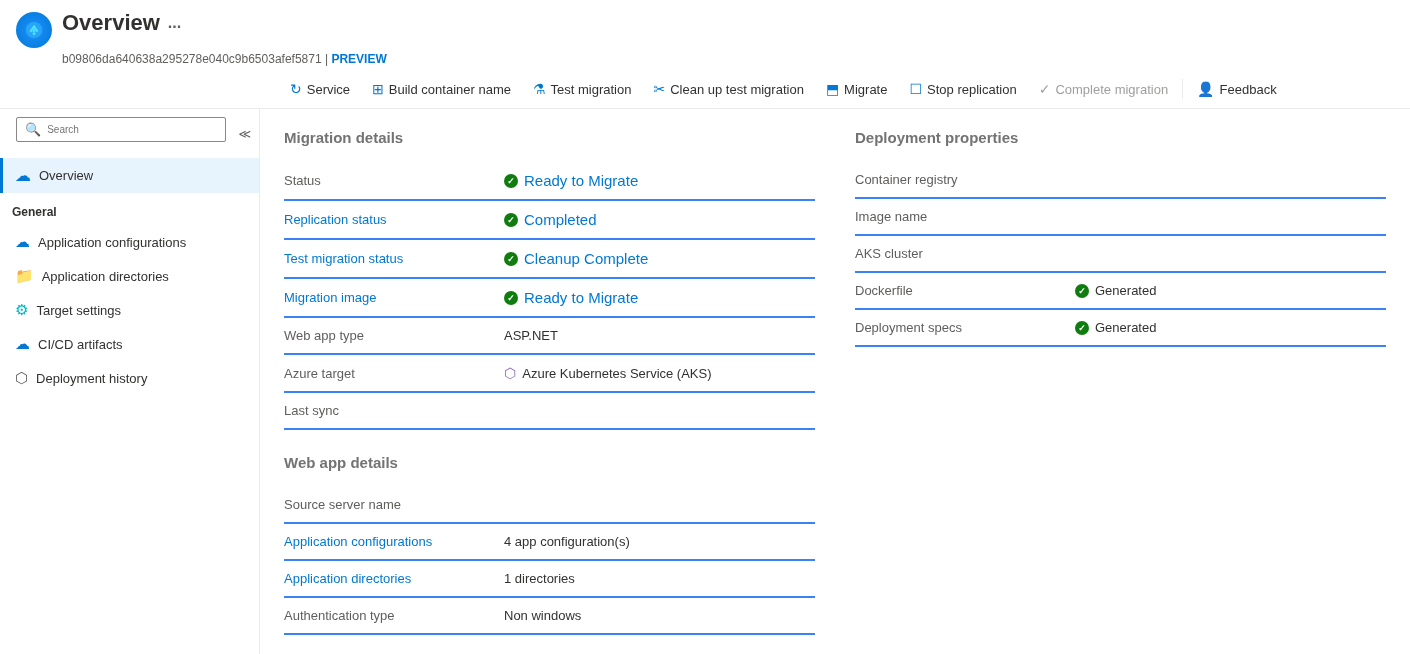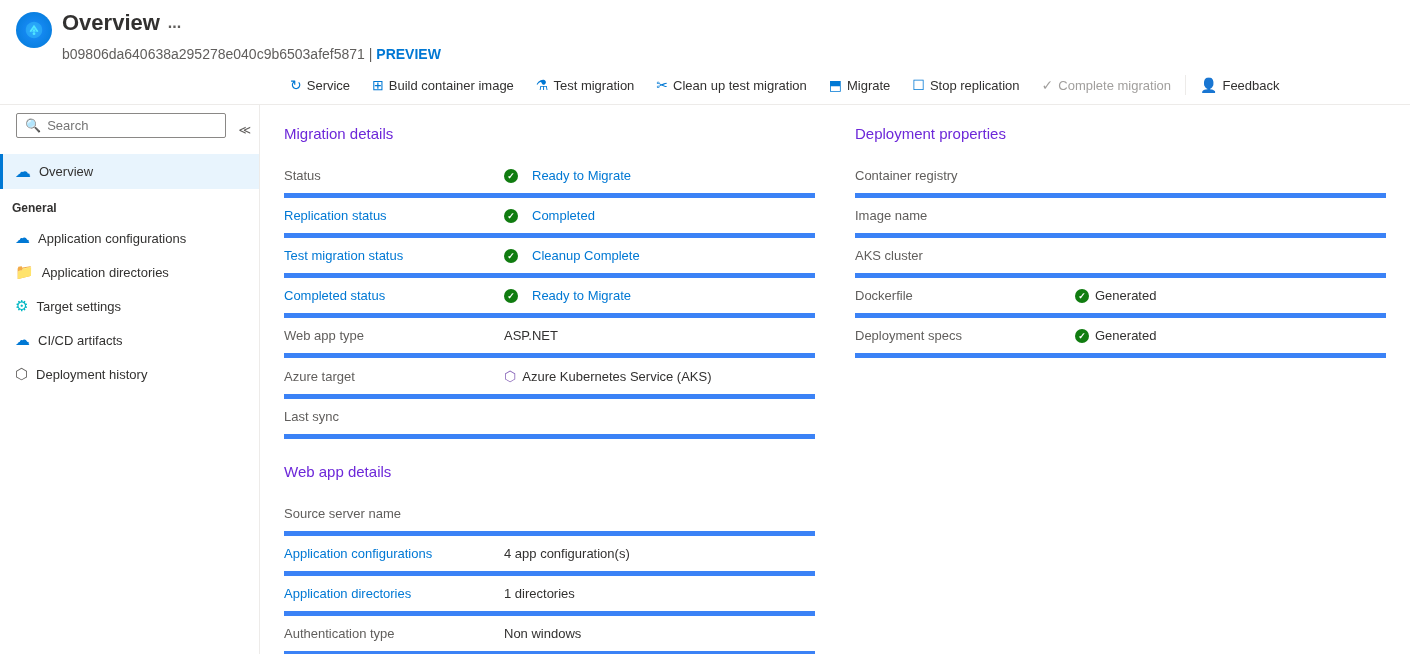--- a/index.html
+++ b/index.html
@@ -7,58 +7,58 @@
 
     .app-container { display: flex; flex-direction: column; height: 654px; width: 1410px; }
 
     
     .header { padding: 10px 16px 4px 16px; display: flex; align-items: flex-start; gap: 10px; }
     .header-icon { width: 36px; height: 36px; background: radial-gradient(circle, #1E90FF, #0078d4); border-radius: 50%; display: flex; align-items: center; justify-content: center; flex-shrink: 0; margin-top: 2px; }
     .header-icon svg { width: 22px; height: 22px; }
     .header-text { display: flex; flex-direction: column; }
     .header-title { font-size: 22px; font-weight: 600; color: #323130; display: flex; align-items: center; gap: 8px; }
     .header-title .ellipsis { font-size: 16px; color: #605e5c; cursor: pointer; }
-    .header-subtitle { font-size: 14px; color: #605e5c; margin-top: 10px; }
+    .header-subtitle { font-size: 12px; color: #605e5c; margin-top: 16px; }
     .header-subtitle span.preview { color: #0078d4; }
 
     
     .toolbar { display: flex; align-items: center; padding: 6px 16px 6px 280px; border-bottom: 1px solid #edebe9; gap: 2px; flex-wrap: nowrap; overflow: hidden; }
     .toolbar-btn { display: flex; align-items: center; gap: 5px; padding: 5px 10px; border: none; background: transparent; cursor: pointer; color: #323130; font-size: 13px; border-radius: 2px; white-space: nowrap; }
     .toolbar-btn .btn-icon { font-size: 14px; color: #0078d4; }
     .toolbar-btn.disabled { color: #a19f9d; cursor: default; }
     .toolbar-btn.disabled .btn-icon { color: #a19f9d; }
     .toolbar-separator { width: 1px; height: 20px; background: #edebe9; margin: 0 2px; }
 
     
     .main { display: flex; flex: 1; overflow: hidden; }
 
     
     .sidebar { width: 260px; border-right: 1px solid #edebe9; display: flex; flex-direction: column; padding-top: 8px; flex-shrink: 0; background: #fff; }
     .search-box { display: flex; align-items: center; margin: 0 8px 8px 8px; border: 1px solid #8a8886; padding: 4px 8px; gap: 6px; border-radius: 2px; }
-    .search-box input { border: none; outline: none; font-size: 13px; width: 100%; color: #323130; }
+    .search-box input { border: none; outline: none; font-size: 10px; width: 100%; color: #323130; }
     .search-icon { color: #605e5c; font-size: 13px; }
     .collapse-btn { background: none; border: none; cursor: pointer; color: #605e5c; font-size: 12px; margin-left: 4px; }
 
     .sidebar-item-active { display: flex; align-items: center; gap: 8px; padding: 8px 12px; background: #e8f4fd; cursor: pointer; border-left: 3px solid #0078d4; }
     .sidebar-item { display: flex; align-items: center; gap: 8px; padding: 8px 12px; cursor: pointer; border-left: 3px solid transparent; }
     .sidebar-item-label { color: #323130; font-size: 13px; }
     .sidebar-item-label-active { color: #323130; font-size: 13px; font-weight: 400; }
     .sidebar-group-label { padding: 12px 12px 6px 12px; font-size: 12px; font-weight: 600; color: #323130; }
 
     
     .content { flex: 1; overflow-y: auto; padding: 20px 24px; }
     .content-grid { display: grid; grid-template-columns: 1fr 1fr; gap: 0 40px; }
 
-    .section-title { font-size: 15px; font-weight: 400; color: #6d28d9; margin-bottom: 16px; }
-
-    .detail-row { display: grid; grid-template-columns: 220px 1fr; padding: 10px 0; border-bottom: 5px solid #3b82f6; align-items: center; }
+    .section-title { font-size: 15px; font-weight: 700; color: #737373; margin-bottom: 16px; }
+
+    .detail-row { display: grid; grid-template-columns: 220px 1fr; padding: 10px 0; border-bottom: 2px solid #3b82f6; align-items: center; }
     .detail-label { font-size: 13px; color: #605e5c; }
     .detail-label-link { font-size: 13px; color: #0078d4; cursor: pointer; }
     .detail-value { font-size: 13px; color: #323130; display: flex; align-items: center; gap: 6px; }
-    .detail-value-link { font-size: 13px; color: #0078d4; cursor: pointer; display: flex; align-items: center; gap: 4px; margin-left: 8px; }
+    .detail-value-link { font-size: 15px; color: #0078d4; cursor: pointer; display: flex; align-items: center; gap: 4px; }
 
     .status-dot { width: 14px; height: 14px; border-radius: 50%; background: #107c10; display: inline-flex; align-items: center; justify-content: center; flex-shrink: 0; }
     .status-dot::after { content: '✓'; color: white; font-size: 9px; font-weight: bold; }
 
     .section-gap { margin-top: 24px; }
   </style>
 </head>
 <body>
 
 <div class="app-container">
@@ -85,21 +85,21 @@
     </div>
   </div>
 
   <div class="toolbar">
     <button class="toolbar-btn">
       <span class="btn-icon">↻</span>
       <span>Service</span>
     </button>
     <button class="toolbar-btn">
       <span class="btn-icon">⊞</span>
-      <span>Build container image</span>
+      <span>Build container name</span>
     </button>
     <button class="toolbar-btn">
       <span class="btn-icon">⚗</span>
       <span>Test migration</span>
     </button>
     <button class="toolbar-btn">
       <span class="btn-icon">✂</span>
       <span>Clean up test migration</span>
     </button>
     <button class="toolbar-btn">
@@ -184,21 +184,21 @@
               </span>
             </div>
             <div class="detail-row">
               <span class="detail-label-link">Test migration status</span>
               <span class="detail-value">
                 <span class="status-dot"></span>
                 <span class="detail-value-link">Cleanup Complete</span>
               </span>
             </div>
             <div class="detail-row">
-              <span class="detail-label-link">Completed status</span>
+              <span class="detail-label-link">Migration image</span>
               <span class="detail-value">
                 <span class="status-dot"></span>
                 <span class="detail-value-link">Ready to Migrate</span>
               </span>
             </div>
             <div class="detail-row">
               <span class="detail-label">Web app type</span>
               <span class="detail-value">ASP.NET</span>
             </div>
             <div class="detail-row">

